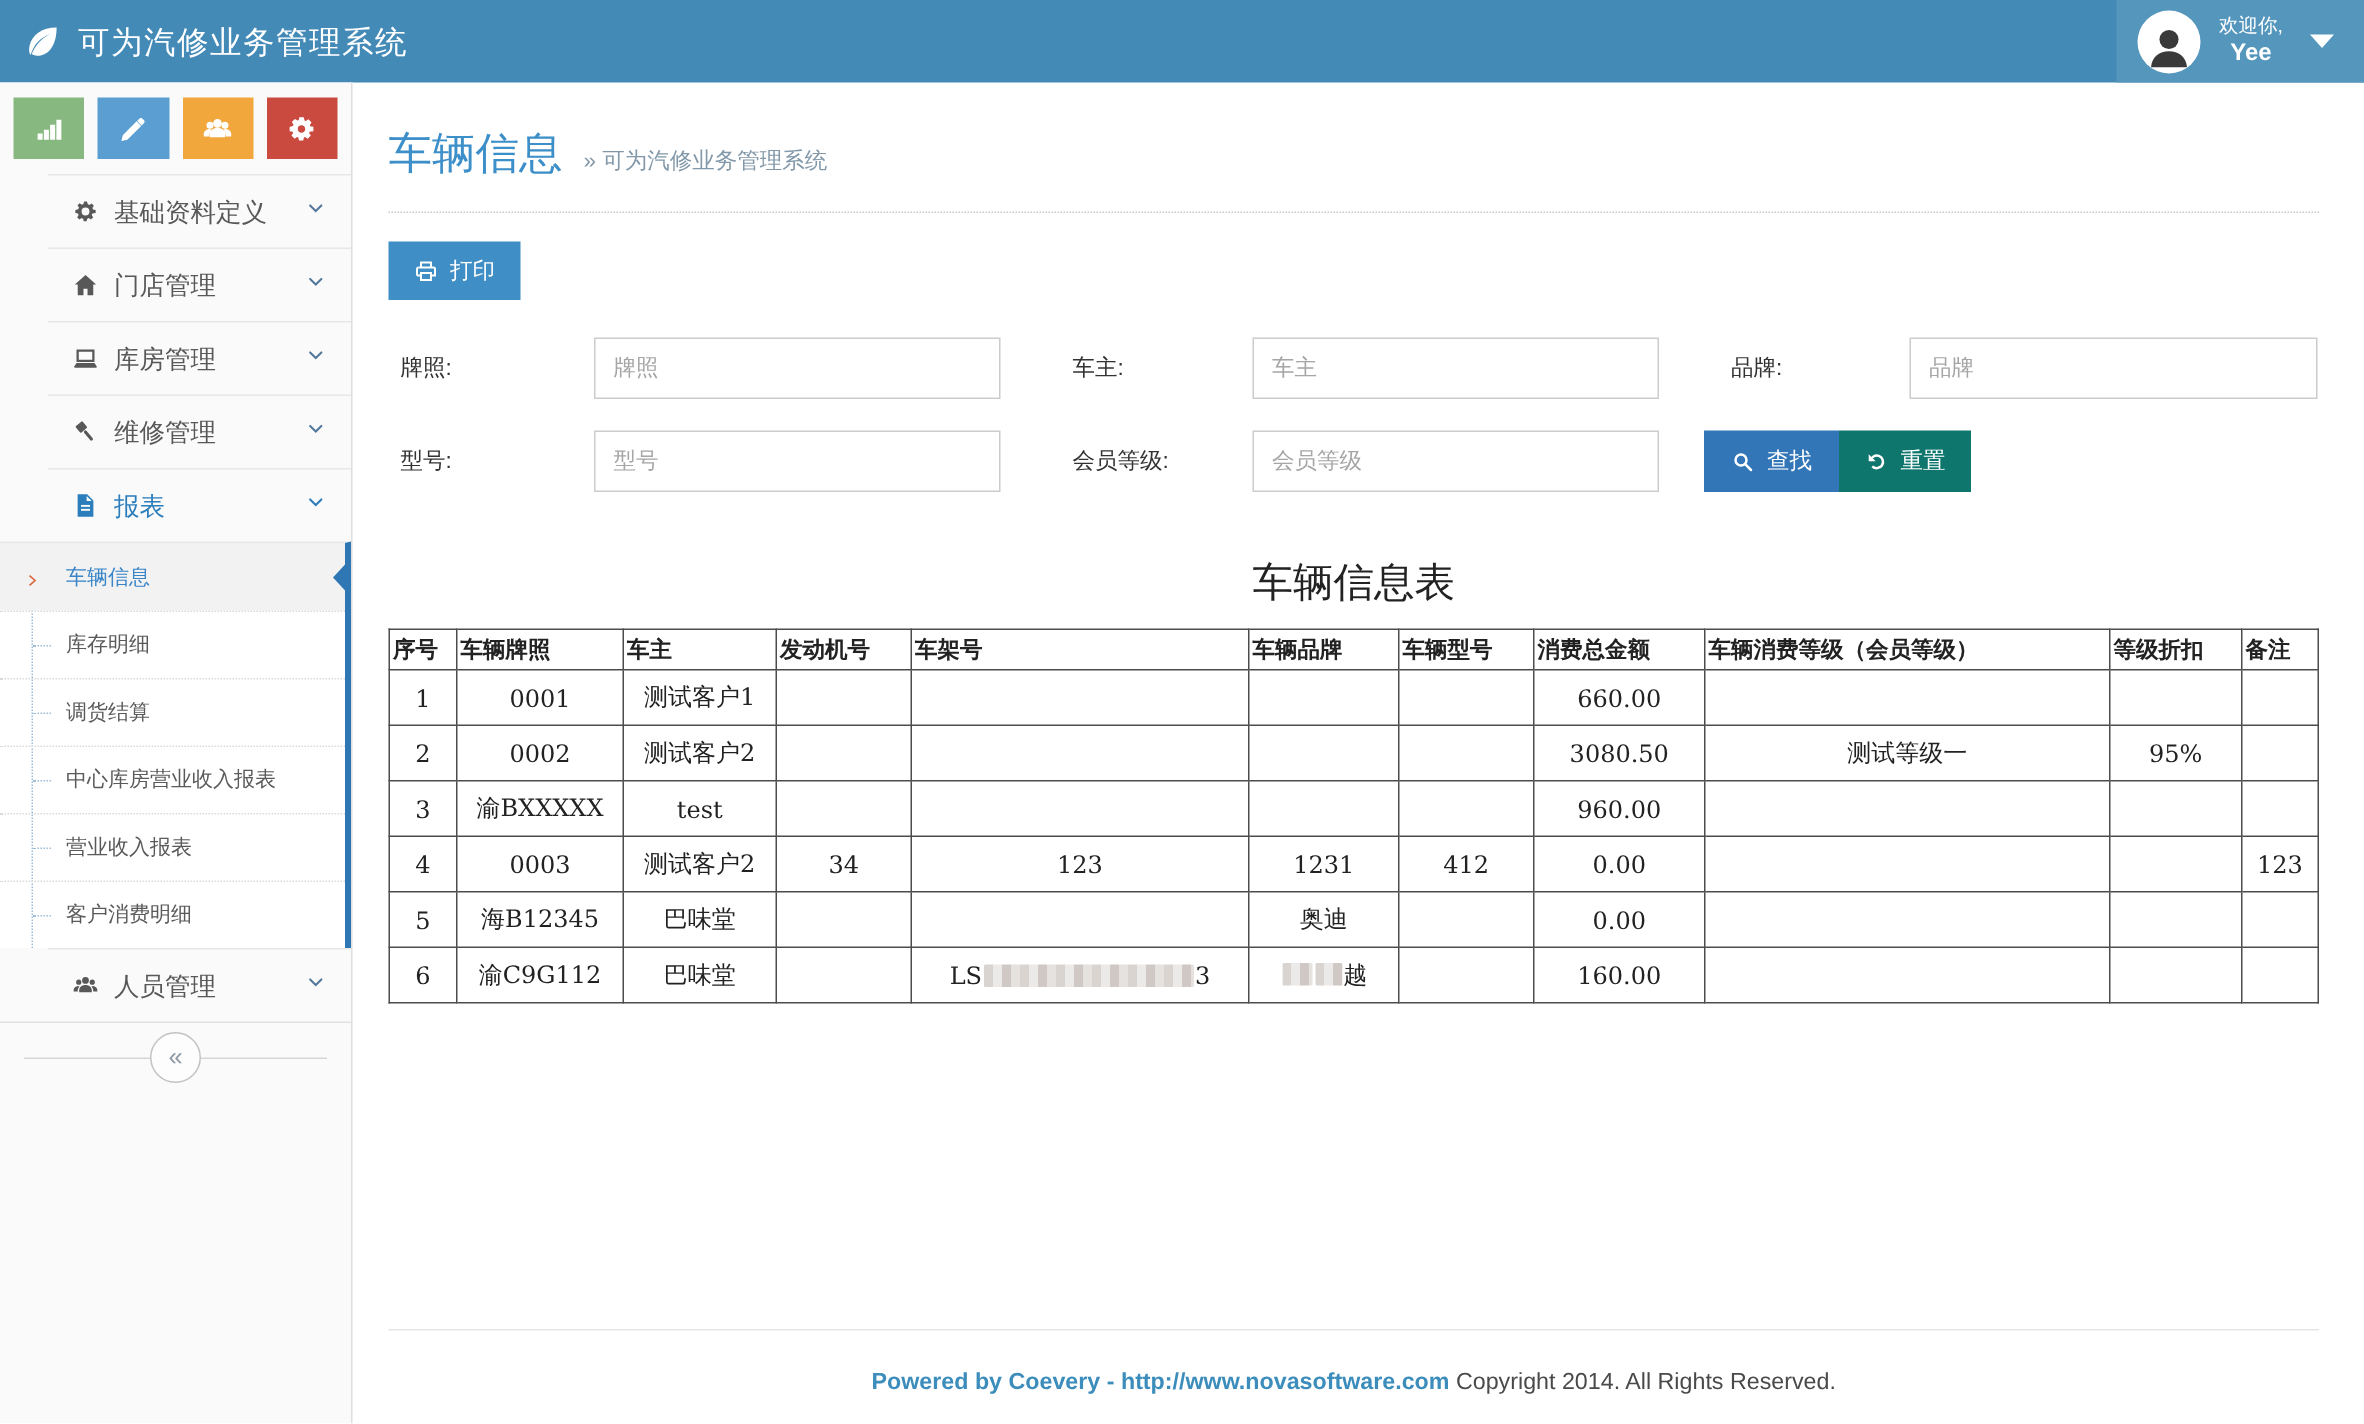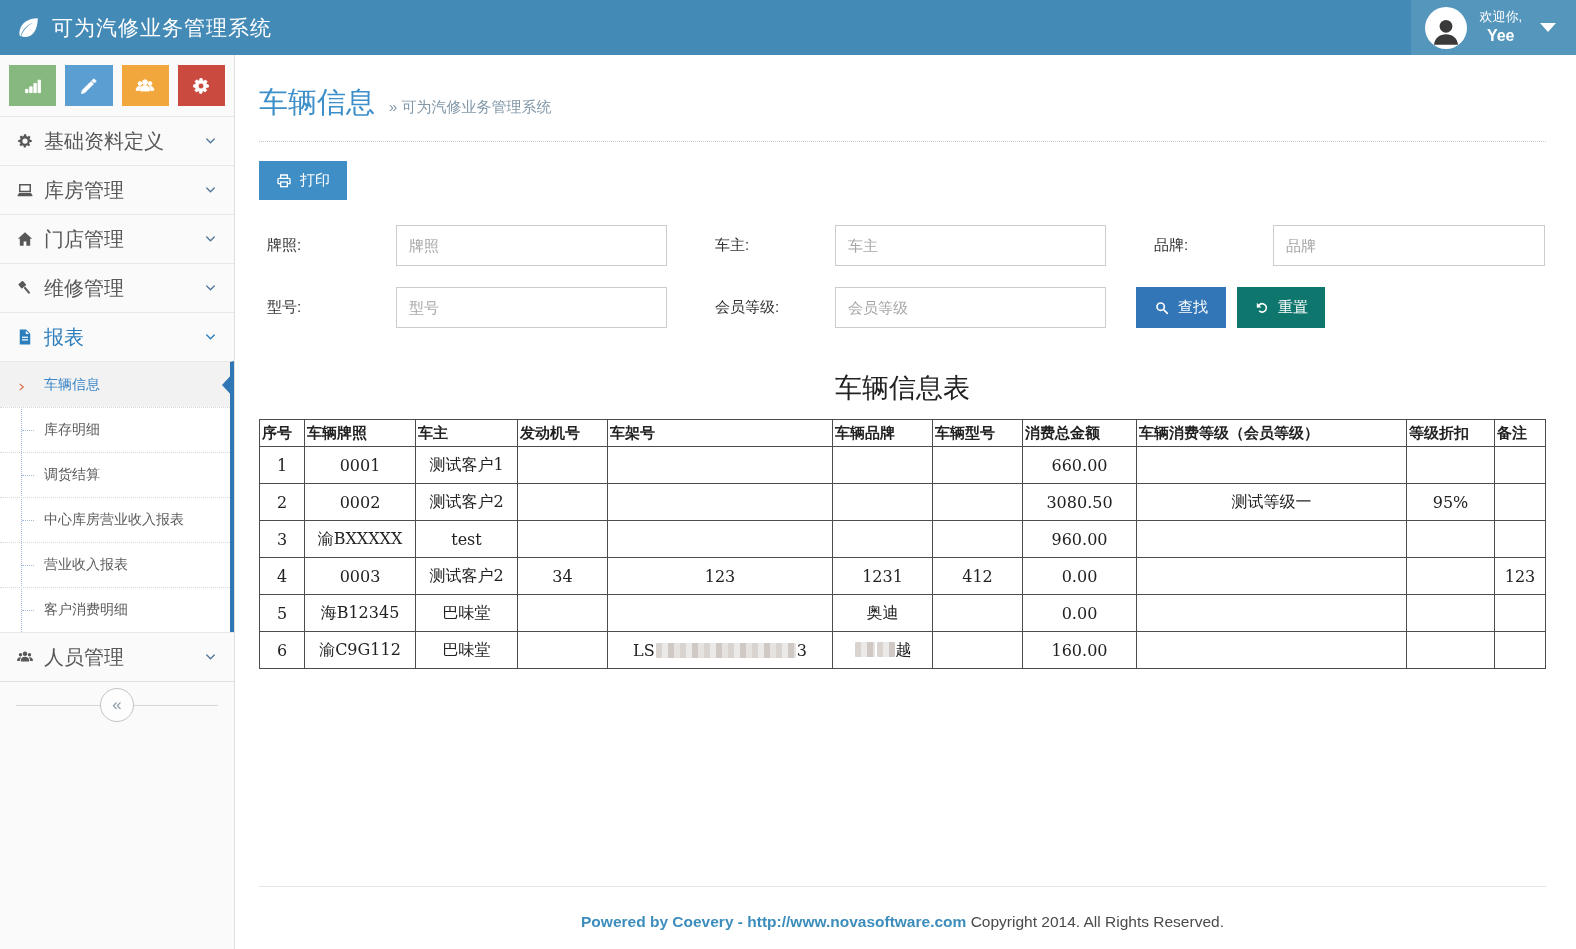--- a/index.html
+++ b/index.html
@@ -22,21 +22,21 @@
   
   .wrapper { display:flex; min-height:894px; }
   .sidebar { width:235px; background:#fafafa; border-right:1px solid #dfdfdf; flex:none; }
   .main { flex:1; display:flex; flex-direction:column; }
 
   
   .shortcuts { display:flex; gap:9px; padding:10px 9px; }
   .shortcut { flex:1; height:41px; display:flex; align-items:center; justify-content:center; cursor:pointer; }
   .shortcut svg { width:20px; height:20px; fill:#fff; stroke:#fff; }
 
-  .menu-item { height:49px; display:flex; align-items:center; padding:0 16px; border-top:1px solid #e7e7e7; color:#585858; font-size:20px; cursor:pointer; background:#fafafa; }
+  .menu-item { height:49px; display:flex; align-items:center; padding:0 16px; border-top:1px solid #e7e7e7; color:#585858; font-size:17px; cursor:pointer; background:#fafafa;margin-left:32px; }
   .menu-item .mi-icon { width:28px; display:flex; align-items:center; }
   .menu-item .mi-icon svg { width:18px; height:18px; fill:#585858; }
   .menu-item .chev { margin-left:auto; }
   .menu-item .chev svg { width:15px; height:15px; stroke:#54789b; fill:none; }
   .menu-item.active-parent { color:#2b7dbc; }
   .menu-item.active-parent .mi-icon svg { fill:#2b7dbc; }
   .menu-item.active-parent .chev svg { stroke:#2b7dbc; }
 
   .submenu { position:relative; background:#fff; border-right:4px solid #2e77b4; border-top:1px solid #e7e7e7; }
   .submenu::before { content:""; position:absolute; left:21px; top:0; bottom:0; border-left:1px dotted #9fbdd8; }
@@ -62,21 +62,21 @@
   .btn svg { width:16px; height:16px; }
   .btn-print { margin-top:19px; background:#3f8ec5; padding:0 17px; height:39px; }
   .btn-search { background:#3276b8; width:90px; height:41px; justify-content:center; }
   .btn-reset { background:#0f766e; width:88px; height:41px; justify-content:center; }
 
   .filter-grid { margin-top:25px; display:grid; grid-template-columns:137px 271px 168px 271px 167px 272px; row-gap:21px; align-items:center; }
   .f-label { font-size:15px; color:#333; padding-left:8px; }
   .f-label.pad { padding-left:48px; }
   .f-input { width:100%; height:41px; border:1px solid #ccc; padding:0 12px; font-size:15px; color:#666; font-family:inherit; background:#fff; }
   .f-input::placeholder { color:#a6a6a6; }
-  .btn-cell { grid-column:5 / 7; padding-left:30px; display:flex; gap:11px; }
+  .btn-cell { grid-column:5 / 7; padding-left:30px; display:flex; }
 
   .report-title { margin:42px 0 13px; text-align:center; font-family:"DejaVu Serif", serif; font-size:27px; color:#222; font-weight:normal; }
 
   table.report { width:100%; border-collapse:collapse; table-layout:fixed; }
   table.report th { border:1px solid #4c4c4c; font-size:15px; color:#222; text-align:left; padding:3px 2px; height:27px; font-weight:bold; overflow:hidden; white-space:nowrap; }
   table.report td { border:1px solid #4c4c4c; height:37px; text-align:center; font-family:"DejaVu Serif", serif; font-size:16px; color:#222; overflow:hidden; white-space:nowrap; }
   .blur-block { display:inline-block; height:15px; vertical-align:-2px; margin:0 1px; border-radius:1px;
     background:repeating-linear-gradient(90deg,#d9d4d0 0 6px,#eceae8 6px 12px,#cfc8c4 12px 18px,#e6e2df 18px 24px); }
 
   .footer { margin:0 30px 0 24px; border-top:1px solid #e5e5e5; text-align:center; padding:26px 0 18px; font-size:15.5px; }
@@ -146,36 +146,36 @@
             </svg>
           </span>
         <span>基础资料定义</span>
         <span class="chev"><svg viewBox="0 0 24 24">
               <path stroke-width="2.2" stroke-linecap="round" d="M6 9.5l6 6 6-6"></path>
             </svg></span>
       </div>
       <div class="menu-item">
         <span class="mi-icon">
             <svg viewBox="0 0 24 24">
+              <path d="M12 3 2.5 11.5h2.6V21h5.1v-5.6h3.6V21h5.1v-9.5h2.6z"></path>
+            </svg>
+          </span>
+        <span>门店管理</span>
+        <span class="chev"><svg viewBox="0 0 24 24">
+              <path stroke-width="2.2" stroke-linecap="round" d="M6 9.5l6 6 6-6"></path>
+            </svg></span>
+      </div>
+      <div class="menu-item">
+        <span class="mi-icon">
+            <svg viewBox="0 0 24 24">
               <path fill-rule="evenodd" d="M4 4h16v11H4zM6 6h12v7H6z"></path>
               <path d="M2 19.2 4 16h16l2 3.2c.3.5-.1 1.1-.7 1.1H2.7c-.6 0-1-.6-.7-1.1z"></path>
             </svg>
           </span>
         <span>库房管理</span>
-        <span class="chev"><svg viewBox="0 0 24 24">
-              <path stroke-width="2.2" stroke-linecap="round" d="M6 9.5l6 6 6-6"></path>
-            </svg></span>
-      </div>
-      <div class="menu-item">
-        <span class="mi-icon">
-            <svg viewBox="0 0 24 24">
-              <path d="M12 3 2.5 11.5h2.6V21h5.1v-5.6h3.6V21h5.1v-9.5h2.6z"></path>
-            </svg>
-          </span>
-        <span>门店管理</span>
         <span class="chev"><svg viewBox="0 0 24 24">
               <path stroke-width="2.2" stroke-linecap="round" d="M6 9.5l6 6 6-6"></path>
             </svg></span>
       </div>
       <div class="menu-item">
         <span class="mi-icon">
             <svg viewBox="0 0 24 24">
               <g transform="rotate(-40 12 12)">
                 <rect x="8" y="2.5" width="8" height="7.5" rx="1"></rect>
                 <rect x="10.6" y="10.5" width="2.8" height="11" rx="1.4"></rect>

